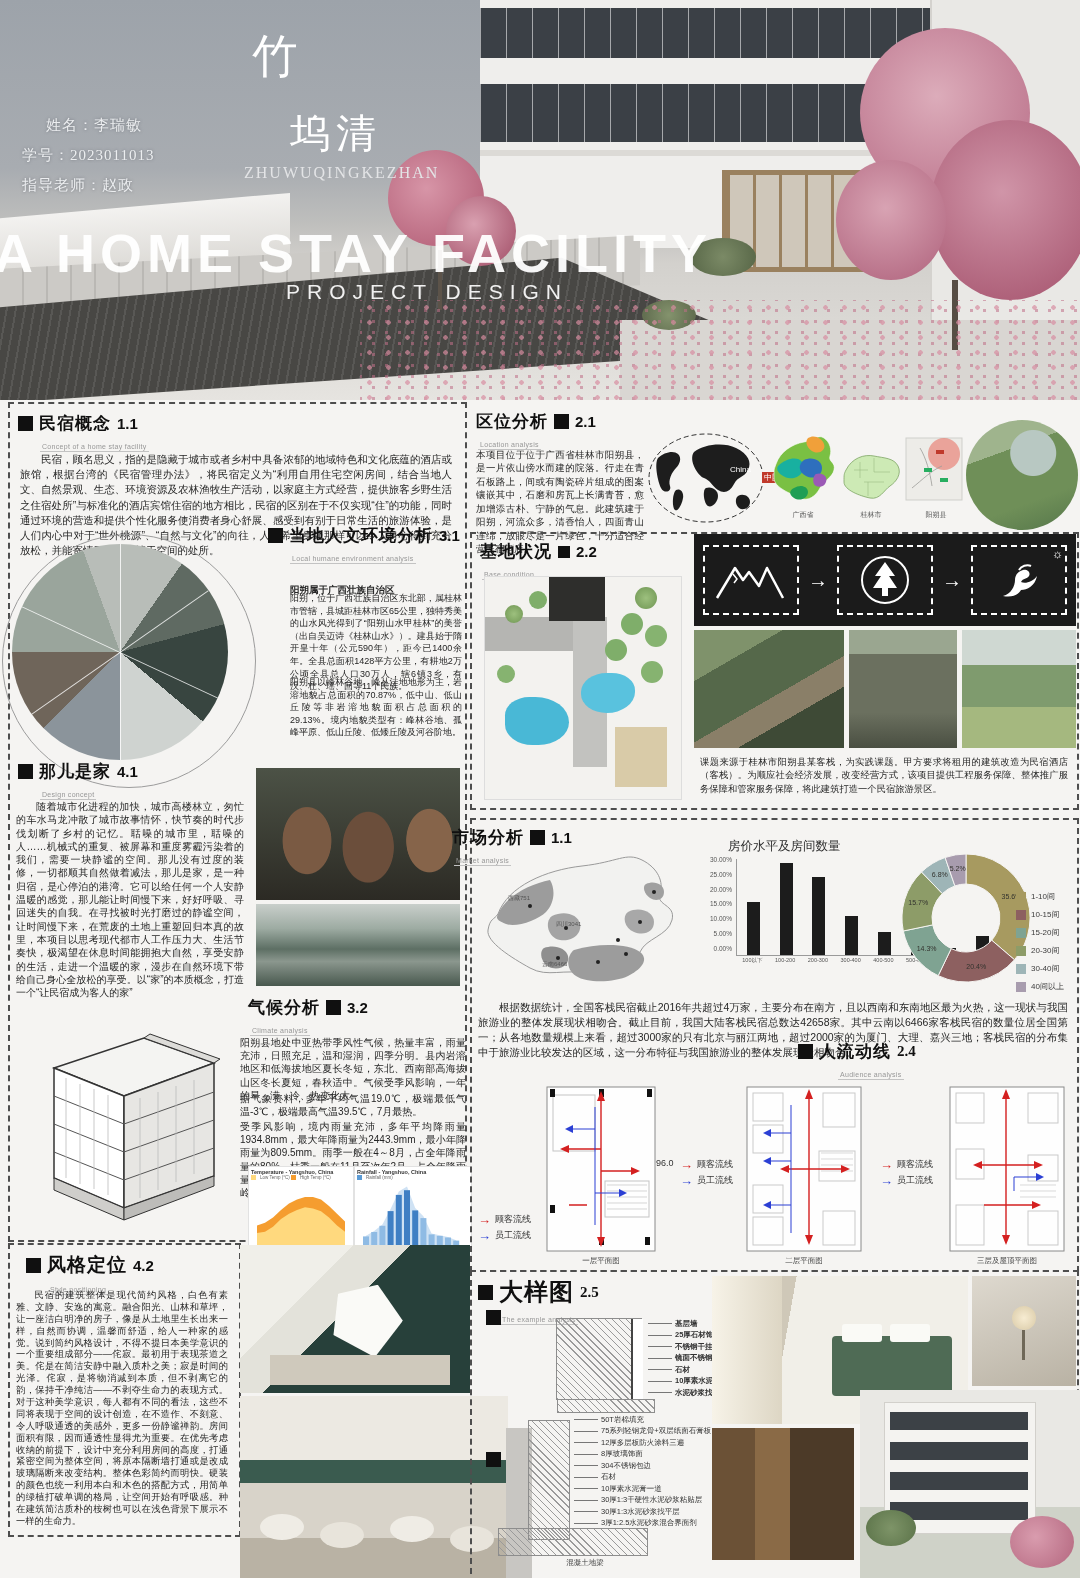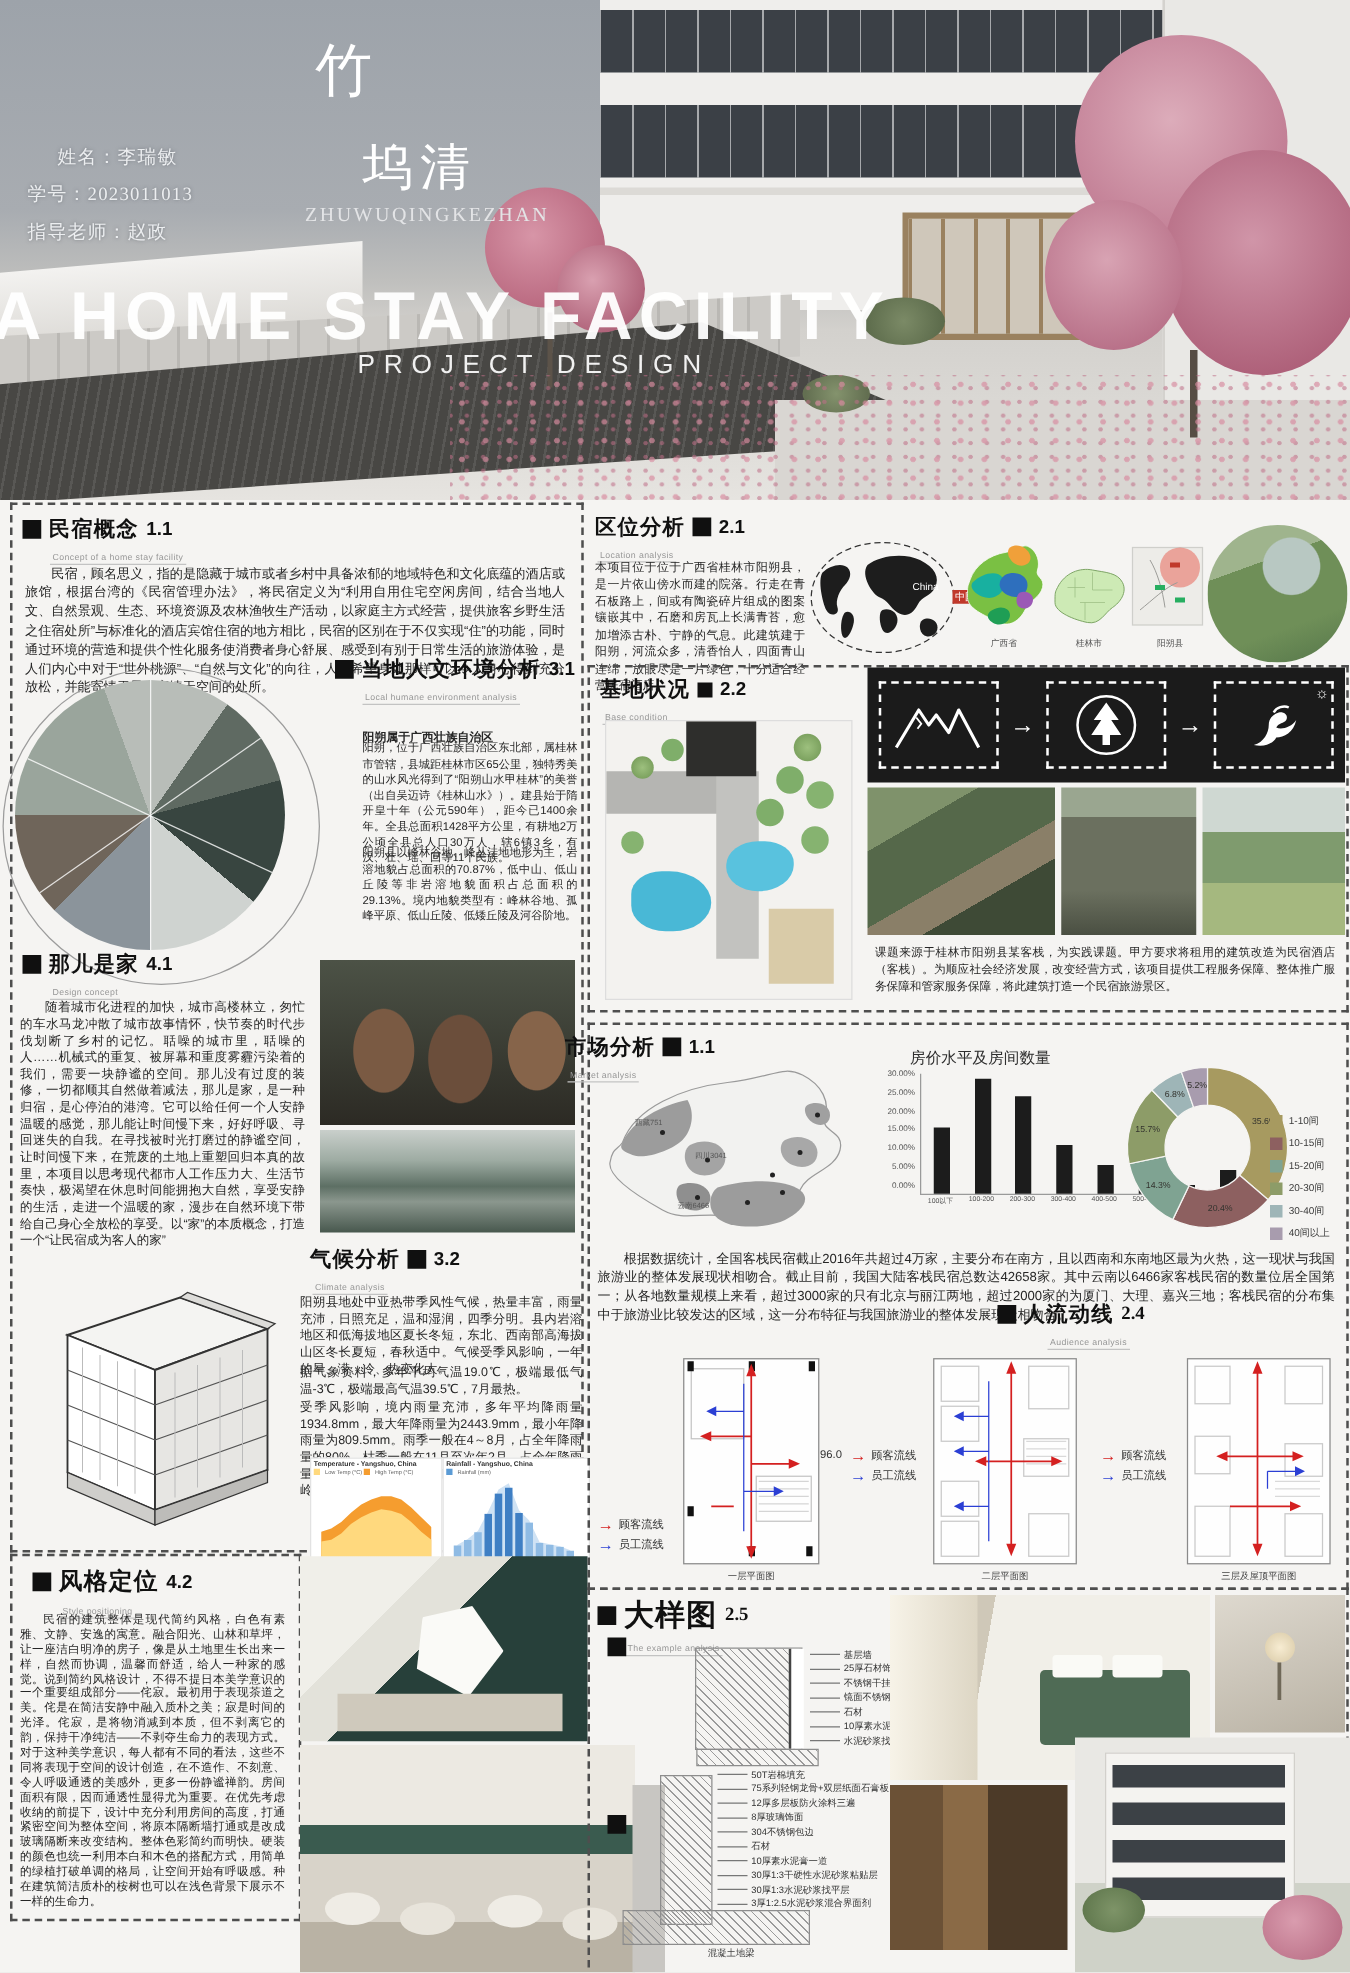--- a/index.html
+++ b/index.html
@@ -587,21 +587,21 @@
       </div>
     <div class="esub">The example analysis</div>
   </div>
   <div class="abs sq" style="left:486px;top:1310px;"></div>
   <div class="abs sq" style="left:486px;top:1452px;"></div>
 
   <div class="abs hatch" style="left:556px;top:1318px;width:84px;height:80px;">
     <div class="abs" style="right:-2px;top:0;width:10px;height:80px;background:#fff;border-left:2px solid #444;"></div>
     <div class="abs" style="left:0;bottom:-14px;width:96px;height:12px;background:repeating-linear-gradient(45deg,#9a9a9a 0,#9a9a9a 1px,transparent 1px,transparent 5px);border:1px solid #8d8d8d;"></div>
   </div>
-  <div class="abs" style="left:648px;top:1318px;">
+  <div class="abs" style="left:648px;top:1318px;font-weight:bold;">
     <div class="dl">
         <span class="ln"></span>
         <span>基层墙</span>
       </div>
     <div class="dl">
         <span class="ln"></span>
         <span>25厚石材饰面</span>
       </div>
     <div class="dl">
         <span class="ln"></span>

